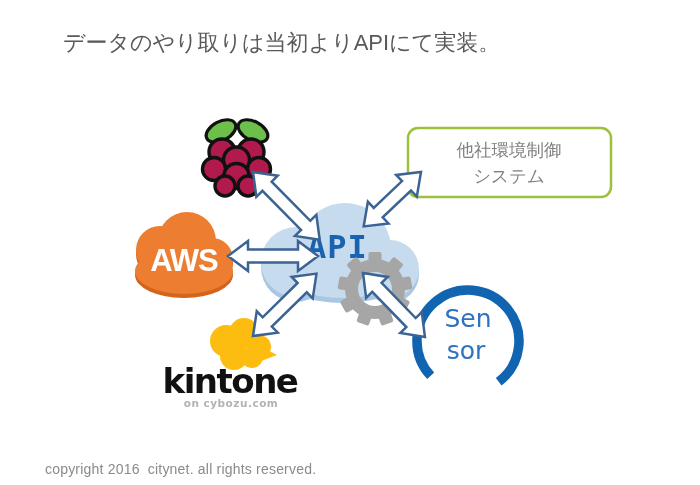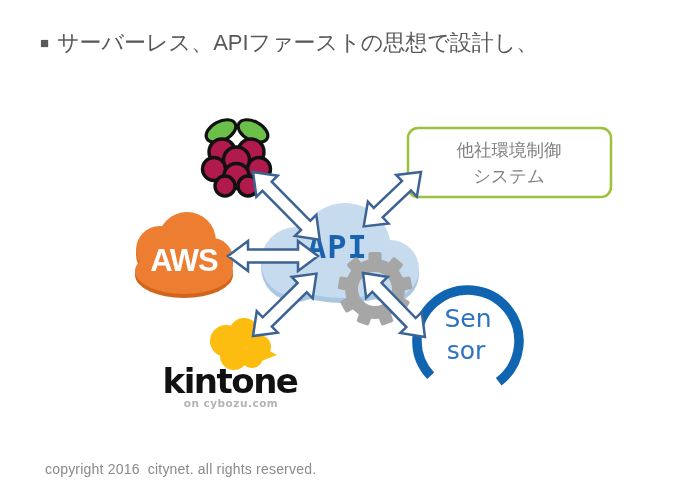--- a/index.html
+++ b/index.html
@@ -19,21 +19,21 @@
   .footer{
     position:absolute;left:45px;top:461px;font-size:14px;color:#8a8a8a;
     white-space:pre;letter-spacing:0.2px;
   }
   svg text{user-select:none;}
 </style>
 </head>
 <body>
 
 <div class="slide-title">
-  <div><span class="bullet">■</span><span>サーバーレス、APIファーストの思想で設計し、</span></div>
+  <div class="line2">データのやり取りは当初よりAPIにて実装。</div>
 </div>
 
 <svg class="diagram-svg" width="700" height="485" viewBox="0 0 700 485">
 
   <g>
     <rect x="408" y="128" width="203" height="69" rx="10" fill="#ffffff" stroke-width="2.5" stroke="#9cc13c"></rect>
     <text x="509" y="156" text-anchor="middle" font-size="17.5" font-family="Liberation Sans, sans-serif" fill="#7f7f7f">他社環境制御</text>
     <text x="509" y="182" text-anchor="middle" font-size="17.5" font-family="Liberation Sans, sans-serif" fill="#7f7f7f">システム</text>
   </g>
 

